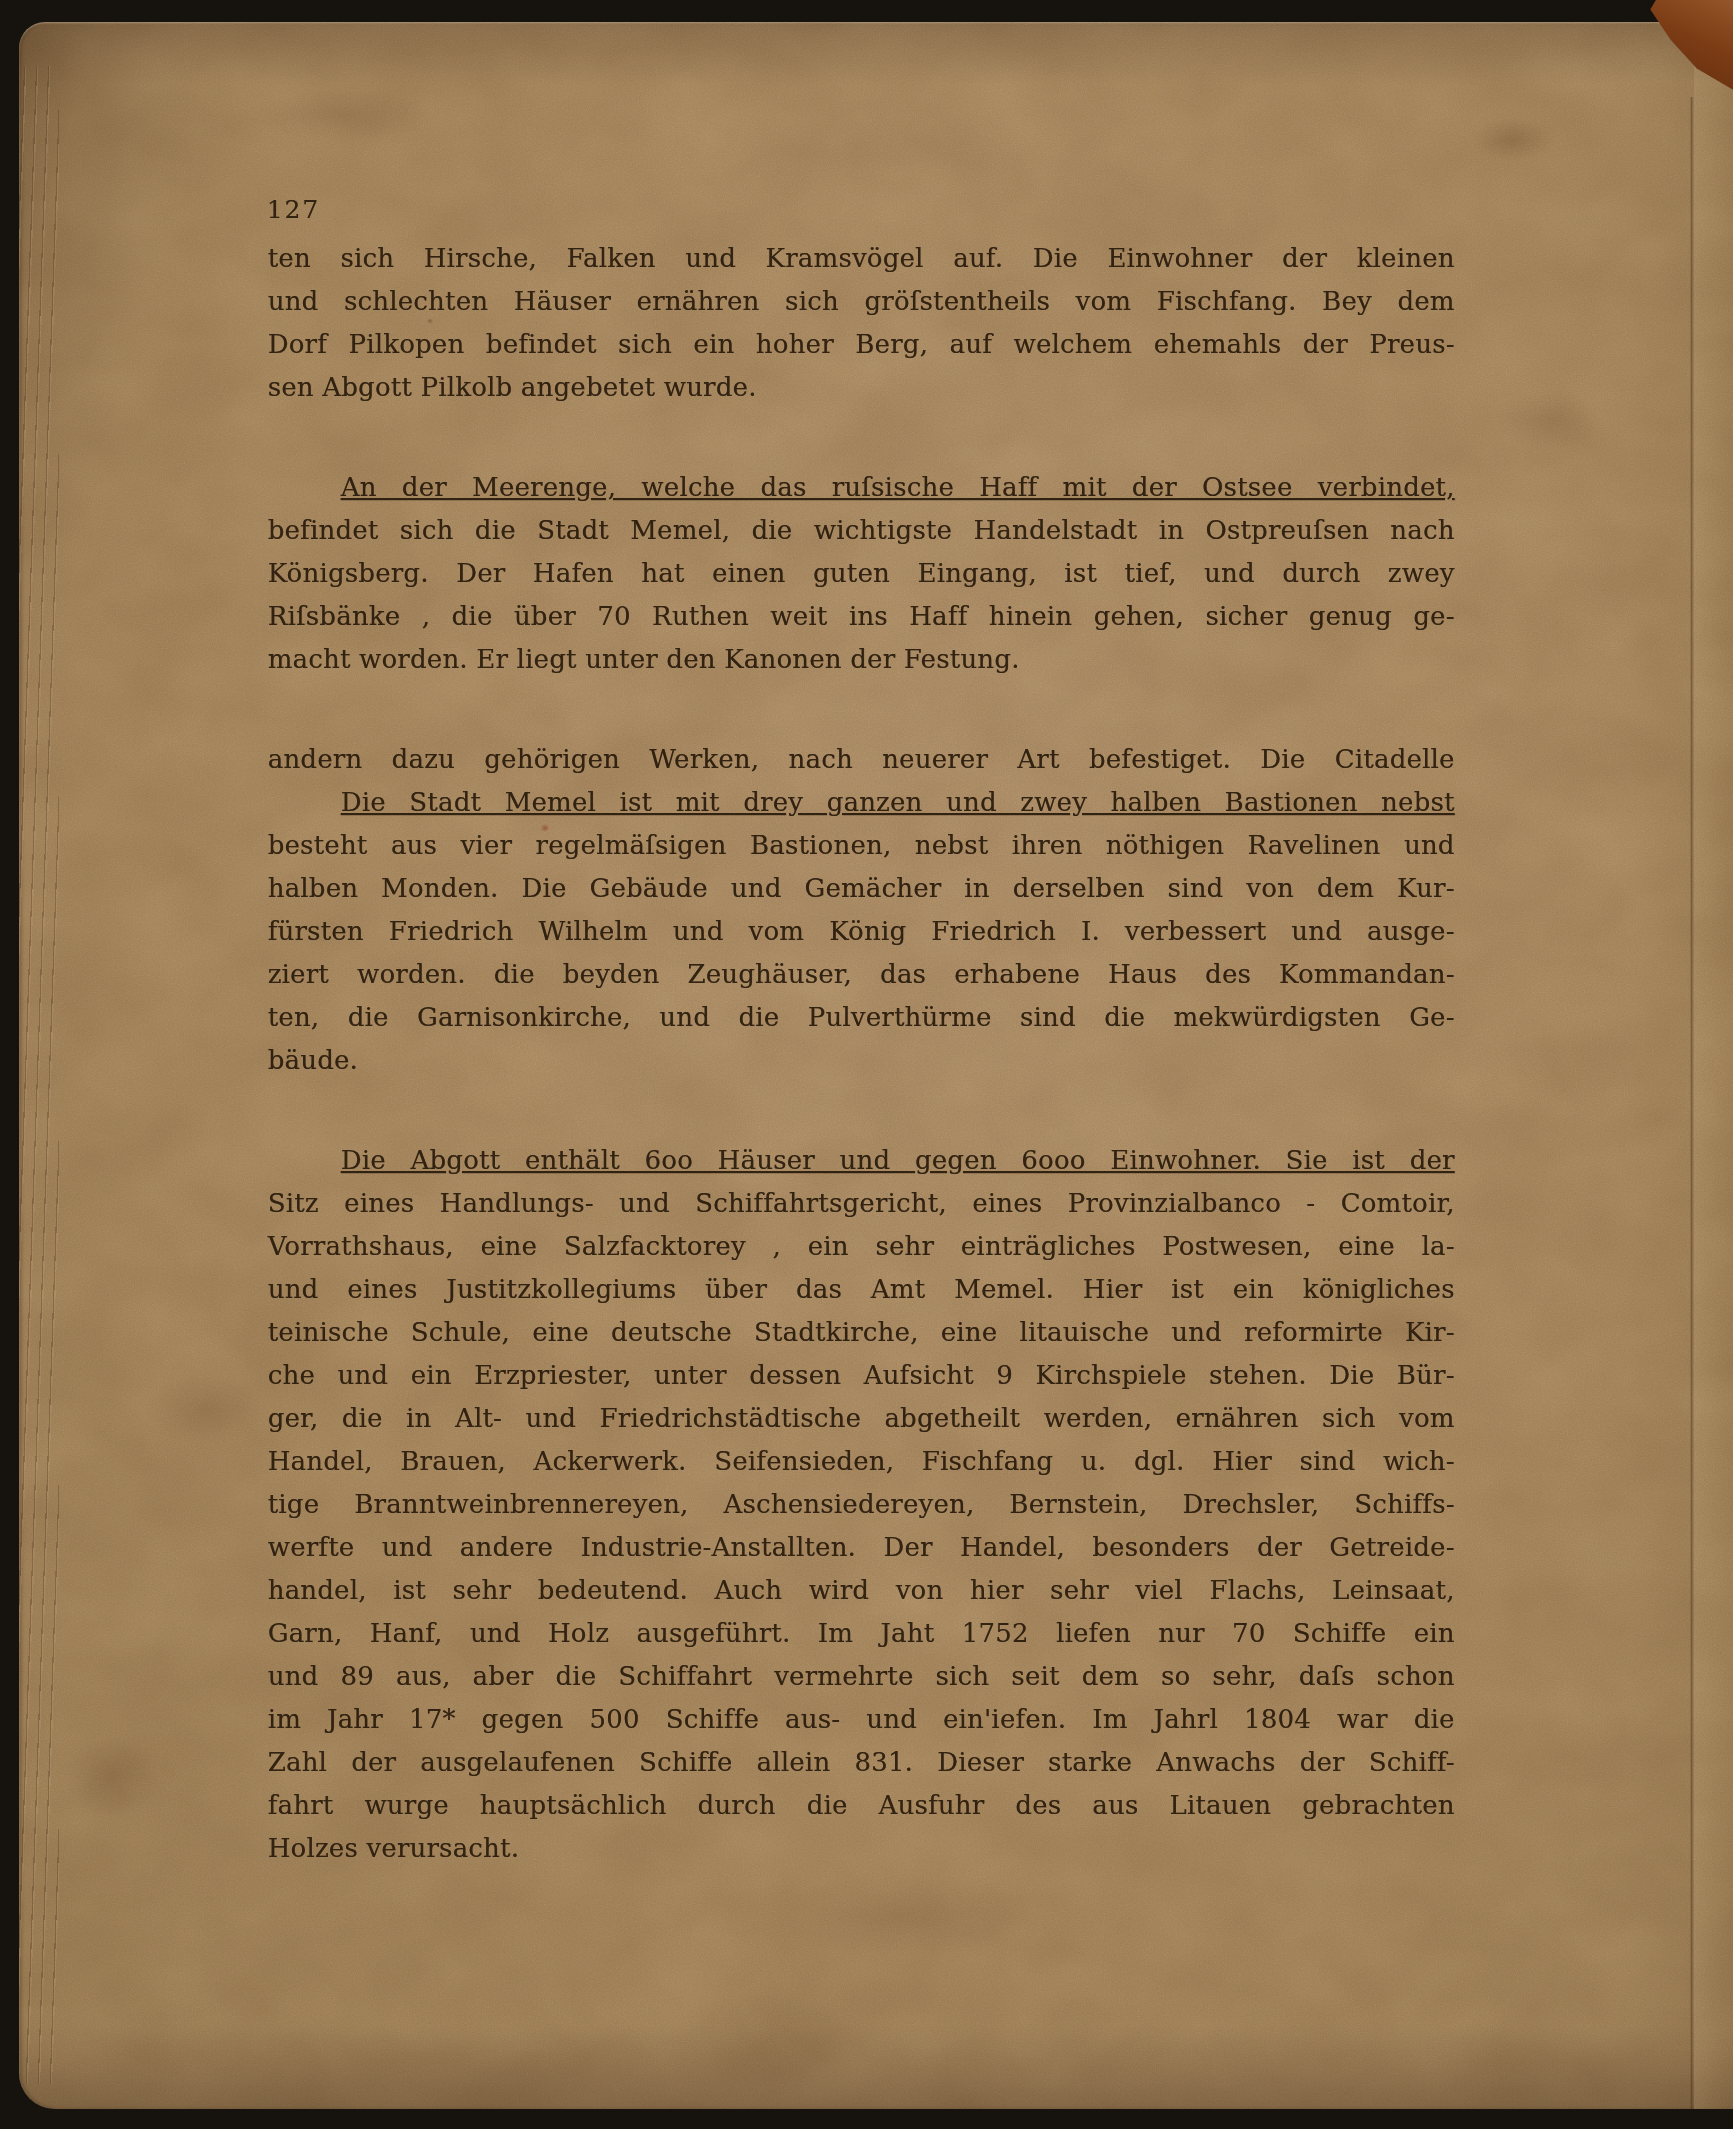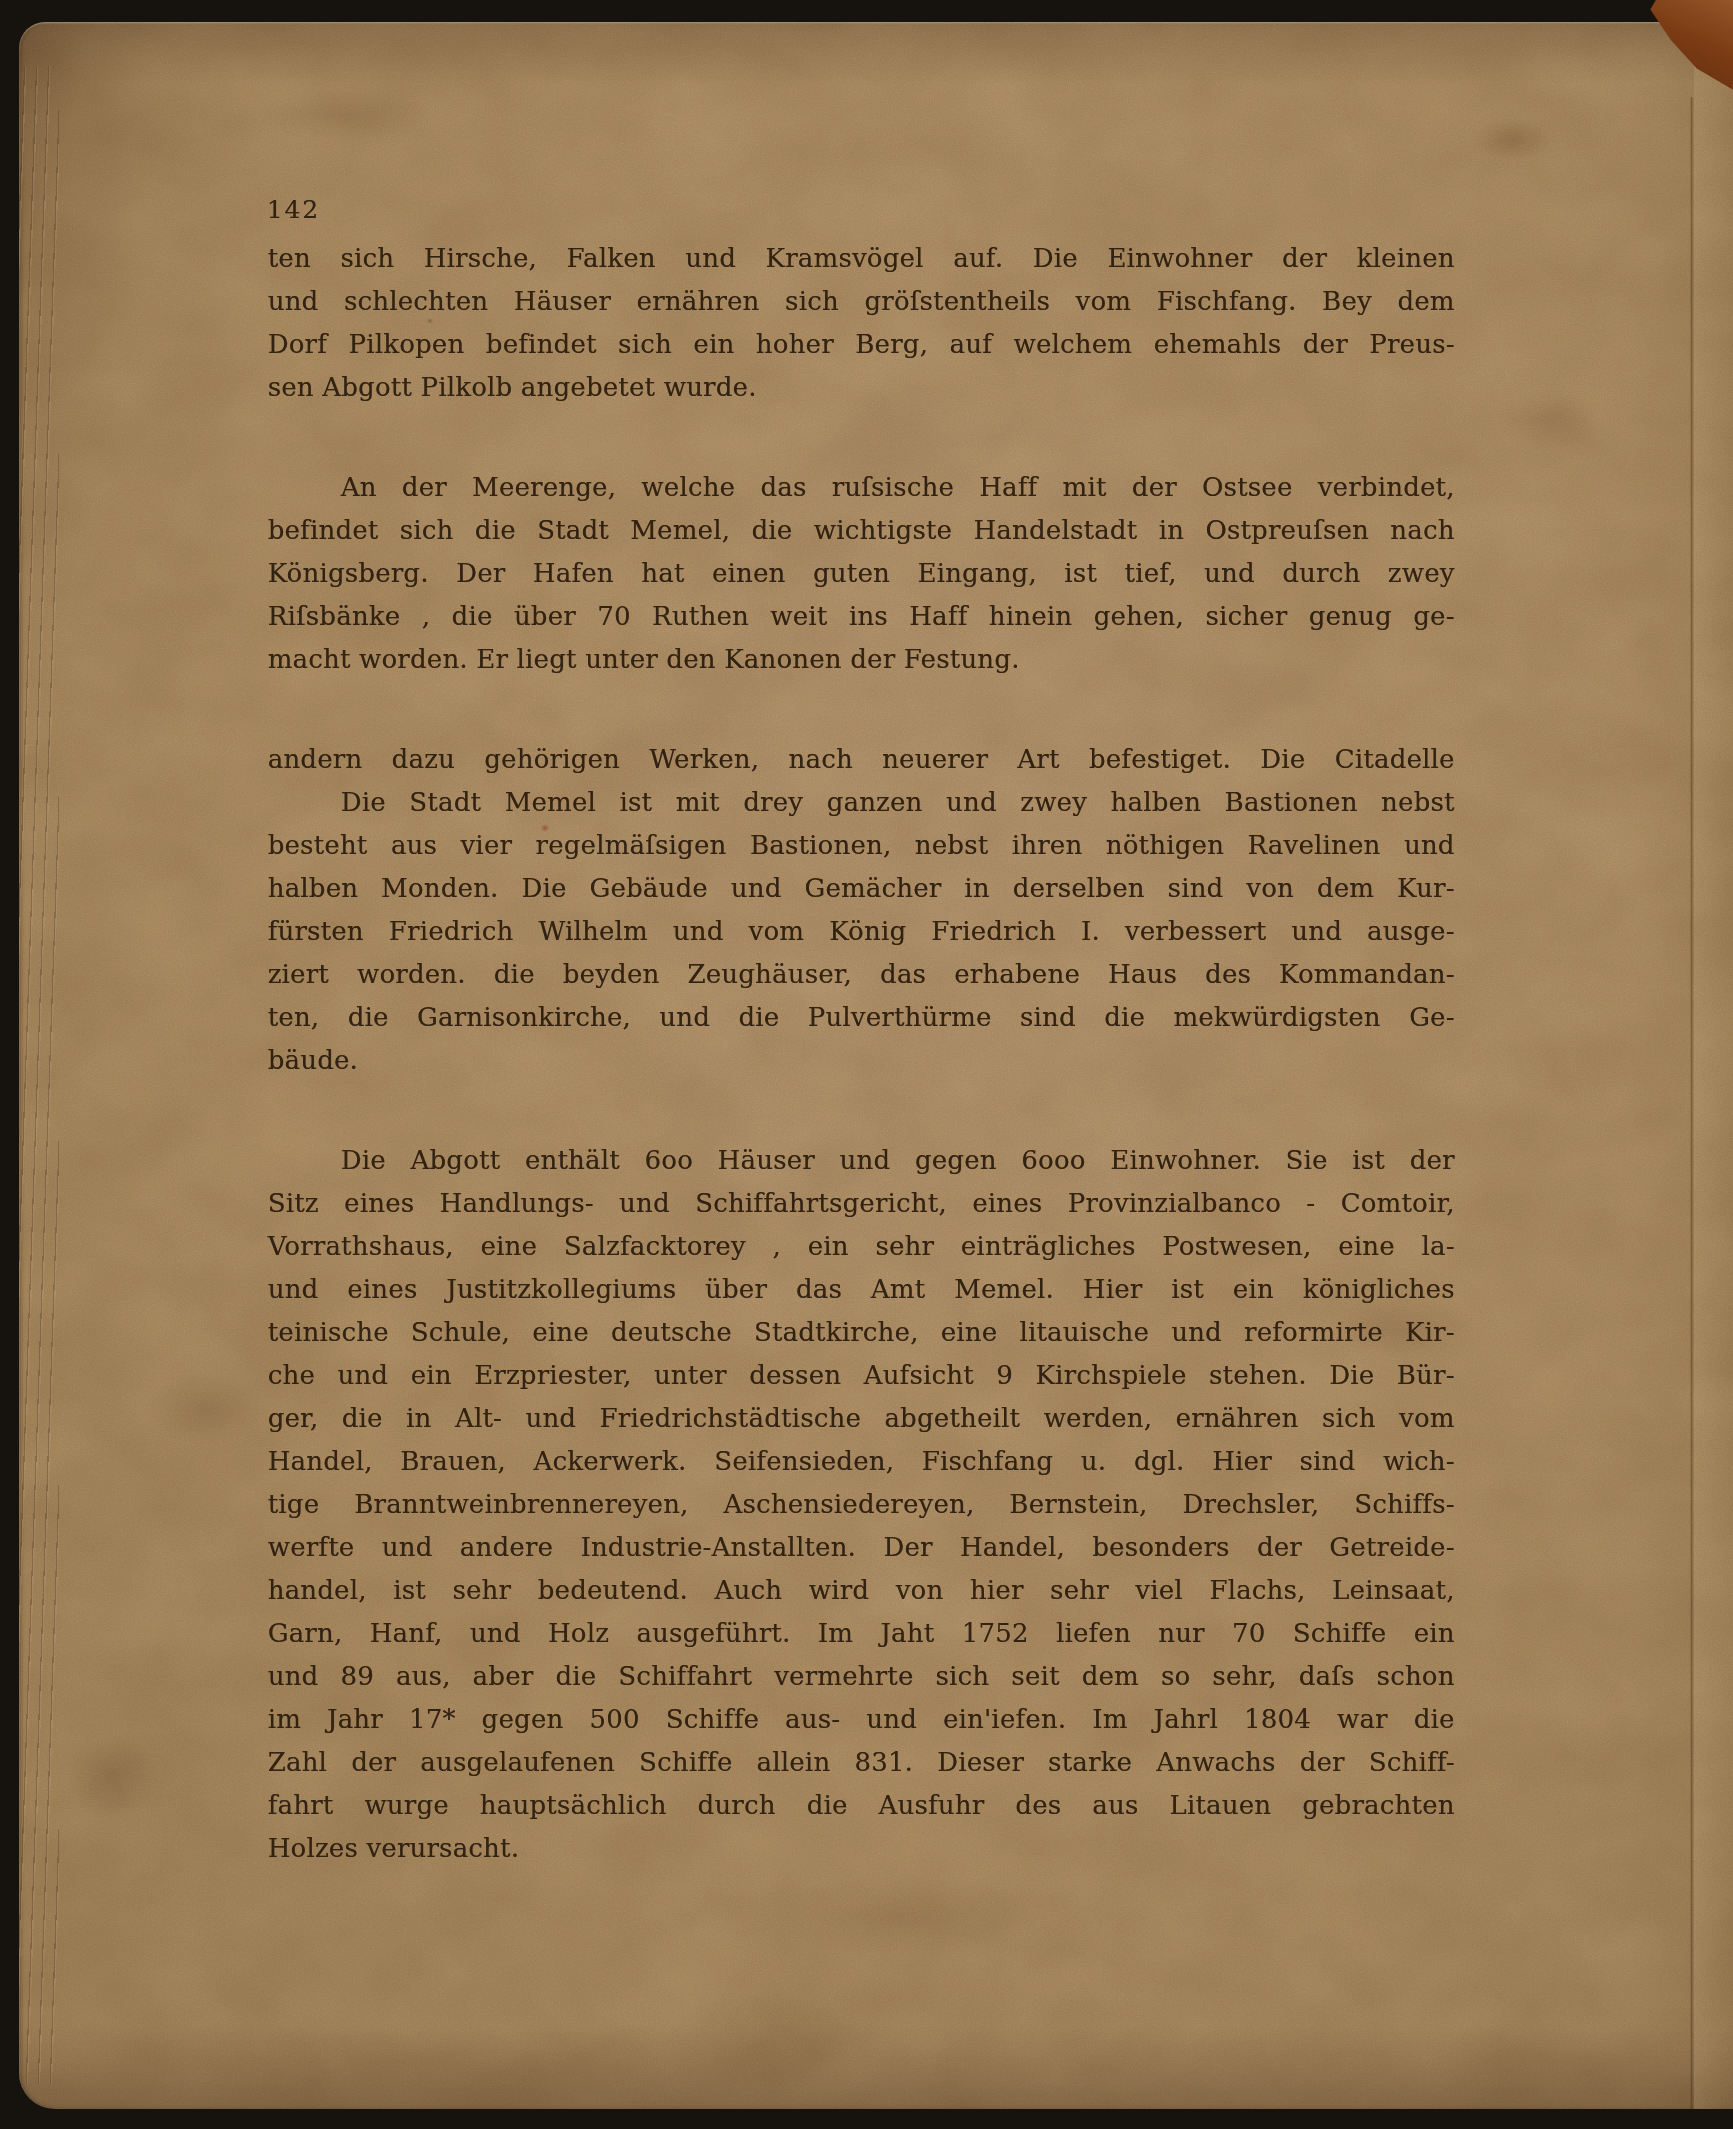--- a/index.html
+++ b/index.html
@@ -38,35 +38,35 @@
   .binding-patch{position:absolute;right:0;top:0;width:93px;height:95px;
         background:linear-gradient(205deg,#96562a 0%,#7c3c15 40%,#5d2a0d 100%);
         clip-path:polygon(16% 0, 100% 0, 100% 95%, 60% 72%, 32% 42%, 10% 10%);}
   .grain{position:absolute;inset:0;pointer-events:none;}
   .textblock{position:absolute;left:249px;top:215px;width:1187px;color:#3b2a16;
         font-size:26px;line-height:43px;letter-spacing:0.2px;
         text-shadow:0.2px 0.4px 0.6px rgba(59,42,22,.55);}
   .para{margin:0 0 57px 0;}
   .line{text-align:justify;text-align-last:justify;}
   .line.last{text-align-last:left;}
-  .para.indent .line.first{padding-left:73px;}
+  .para.indent .line.first{padding-left:73px;text-decoration:underline;}
   .pageno{position:absolute;left:248px;top:173px;color:#3b2a16;font-size:25px;
         letter-spacing:1.9px;text-shadow:0.2px 0.4px 0.6px rgba(59,42,22,.5);}
 </style>
 </head>
 <body>
 
 <div class="stage">
   <div class="page">
     <div class="stack-edges"></div>
     <div class="stains"></div>
     <div class="crease"></div>
     <div class="edge-strip"></div>
 
-    <div class="pageno">142</div>
+    <div class="pageno">127</div>
     <div class="textblock">
         <div class="para">
           <div class="line first">ten sich Hirsche, Falken und Kramsvögel auf. Die Einwohner der kleinen</div>
           <div class="line">und schlechten Häuser ernähren sich gröſstentheils vom Fischfang. Bey dem</div>
           <div class="line">Dorf Pilkopen befindet sich ein hoher Berg, auf welchem ehemahls der Preus-</div>
           <div class="line last">sen Abgott Pilkolb angebetet wurde.</div>
         </div>
         <div class="para indent">
           <div class="line first">An der Meerenge, welche das ruſsische Haff mit der Ostsee verbindet,</div>
           <div class="line">befindet sich die Stadt Memel, die wichtigste Handelstadt in Ostpreuſsen nach</div>

